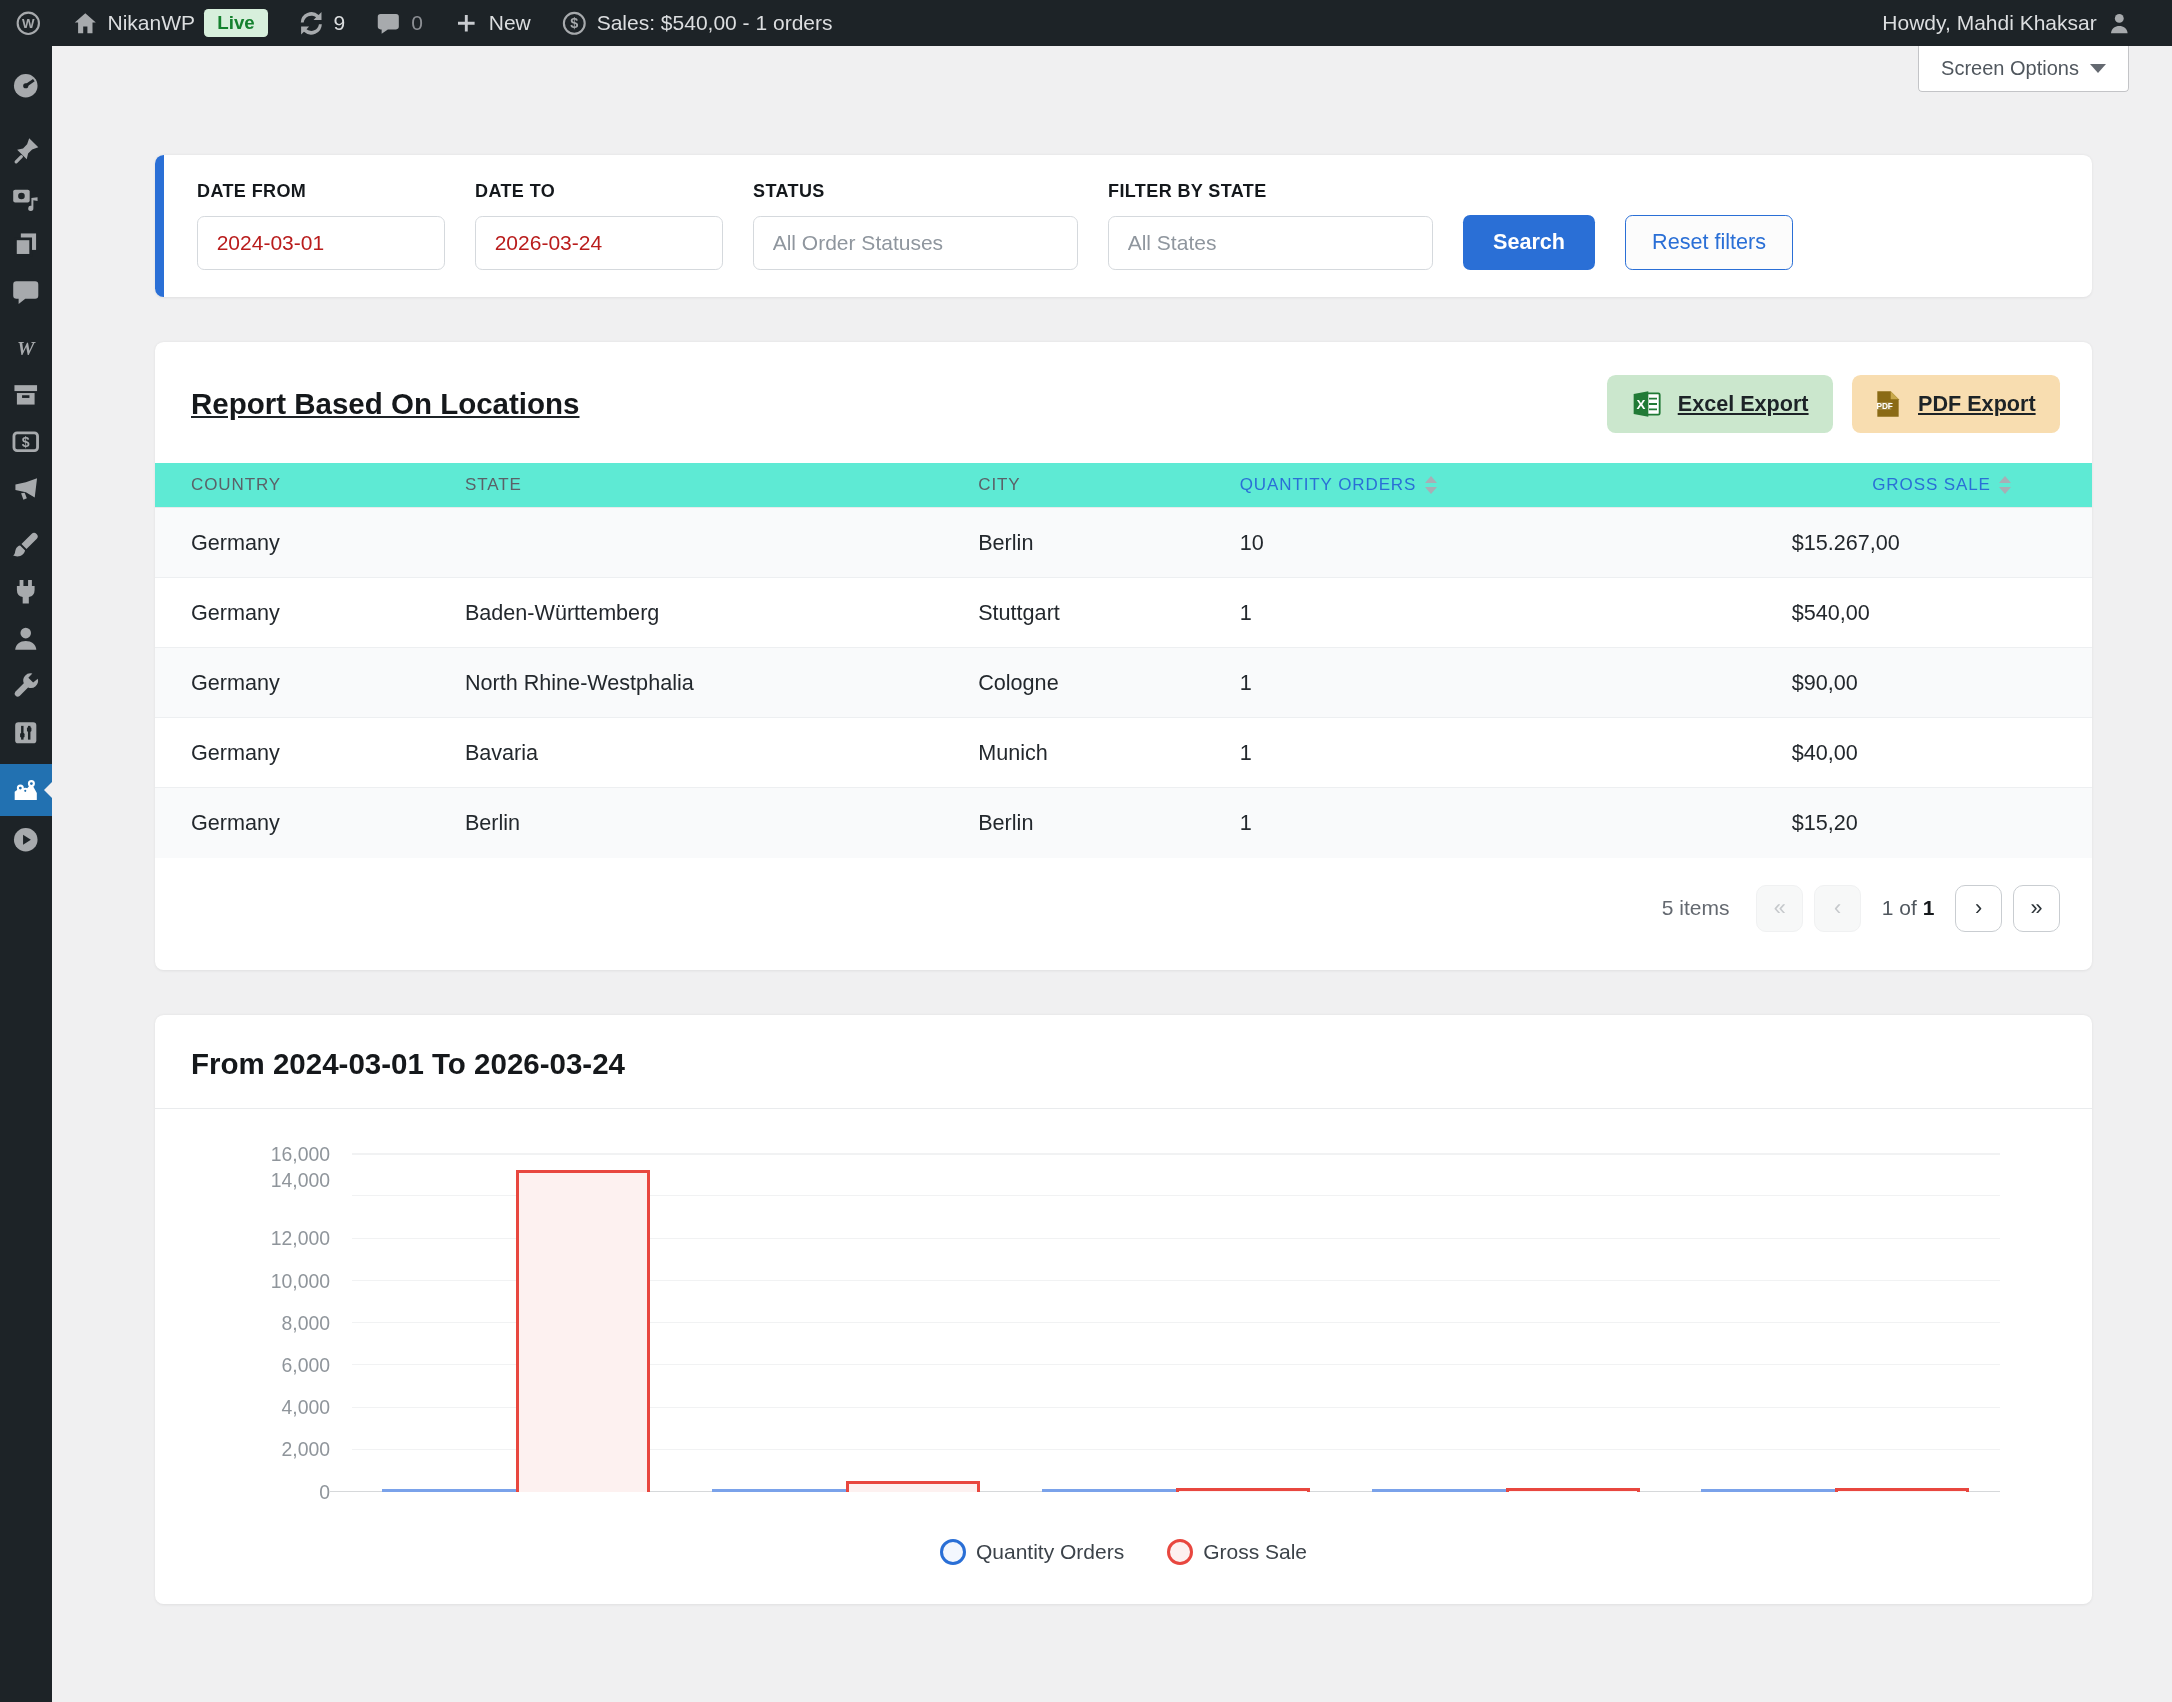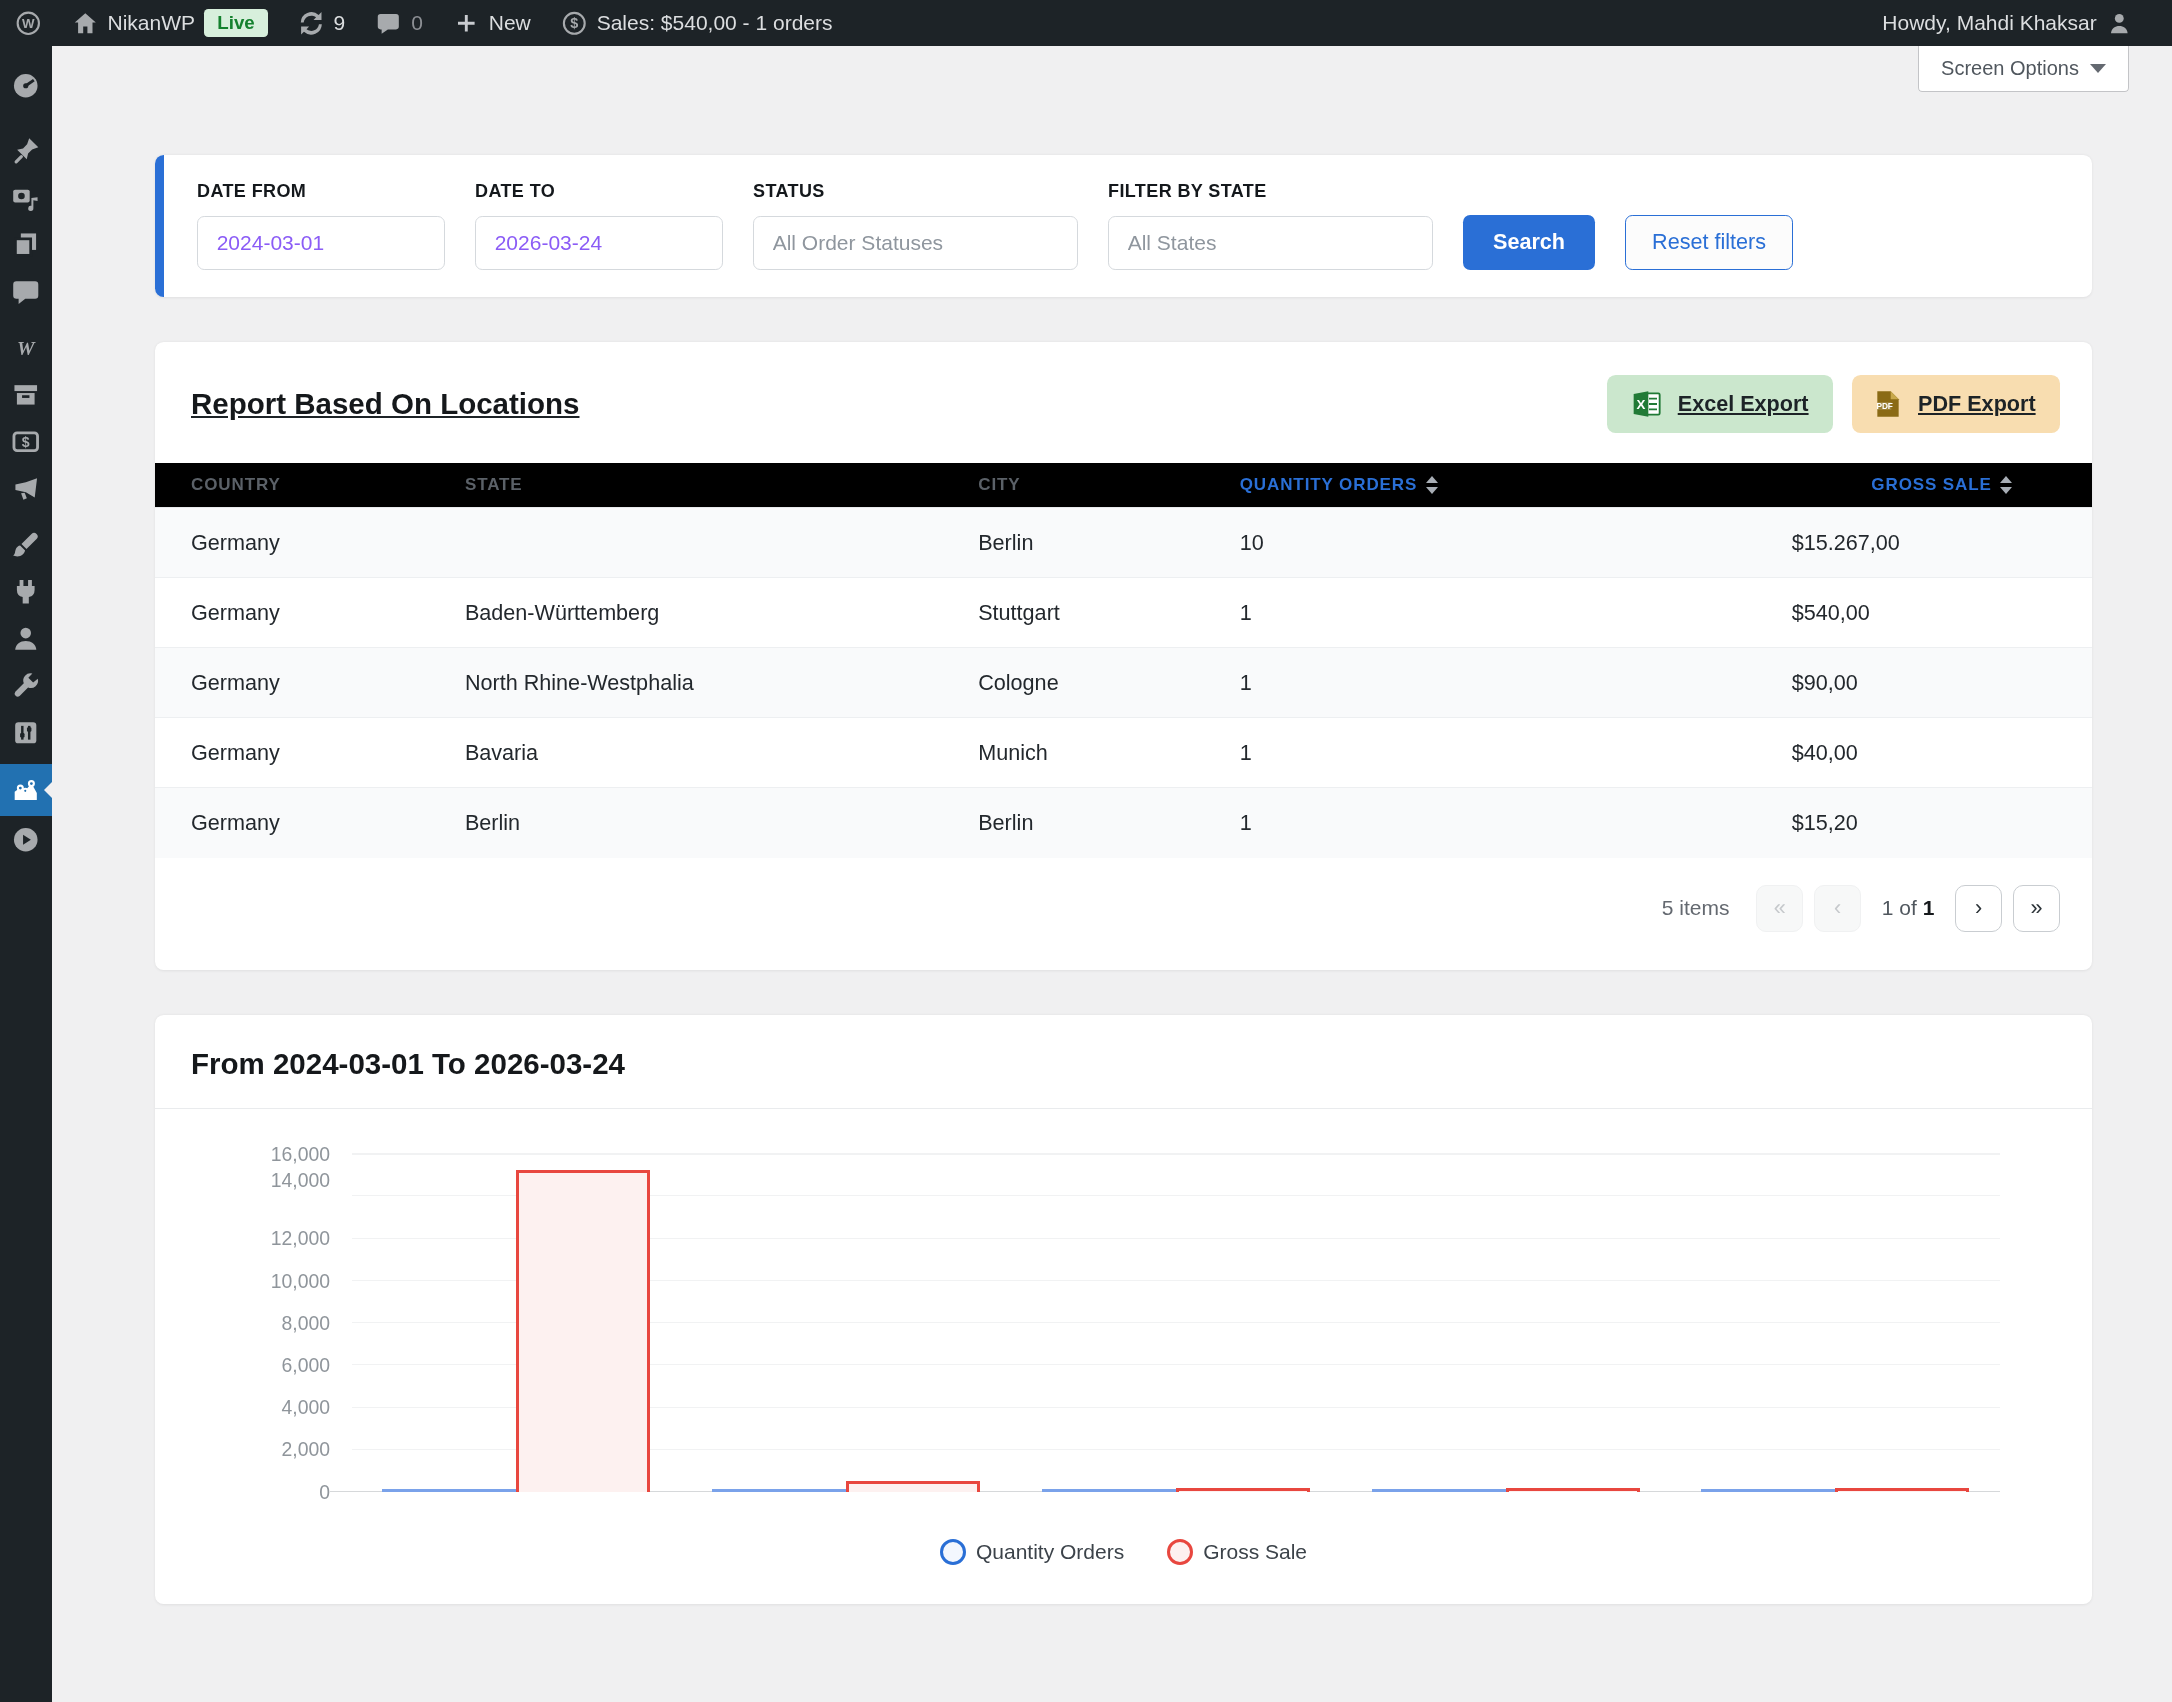--- a/index.html
+++ b/index.html
@@ -40,40 +40,40 @@
   .card { background:#fff; border-radius:8.6px; box-shadow:0 0.7px 2.9px rgba(0,0,0,.07); position:relative; }
 
   
   #filter-card { padding:26px 34px 27px 42px; overflow:hidden; }
   #filter-card::before { content:""; position:absolute; left:0; top:0; bottom:0; width:9.3px;
                          background:var(--accent); }
   .filter-row { display:flex; align-items:flex-end; gap:30px; }
   .field label { display:block; font-size:18px; font-weight:bold; letter-spacing:0.4px;
                  color:#14181c; margin-bottom:13.6px; }
   .field input { height:54px; border:1.4px solid #d5d9dd; border-radius:7.2px; padding:0 18.7px;
-                 font-size:21px; color:#8b5cf6; font-family:inherit; background:#fff; width:100%; }
+                 font-size:21px; color:#b91c1c; font-family:inherit; background:#fff; width:100%; }
   .field input::placeholder { color:#8f969e; }
   .f-date { width:248px; } .f-select { width:325px; }
   .btn-search { height:55px; padding:0 30px; background:var(--accent); color:#fff; border:none;
                 border-radius:7.2px; font-size:21.6px; font-weight:bold; cursor:pointer; font-family:inherit; }
   .btn-reset { height:55px; padding:0 26px; background:#fcfcfc; color:var(--accent);
                border:1.8px solid var(--accent); border-radius:7.2px; font-size:21.6px; cursor:pointer;
                font-family:inherit; }
 
   
   #table-card { margin-top:45px; padding-bottom:4.3px; overflow:hidden; }
   .table-head { display:flex; align-items:center; justify-content:space-between; padding:33px 32px 30px 36px;text-decoration:underline; }
   .card-title { font-size:29.5px; font-weight:bold; color:#15181b; }
   .export-btns { display:flex; gap:18.7px; }
   .btn-export { display:flex; align-items:center; gap:14.4px; border:none; border-radius:8.6px;
                 font-size:21.6px; font-weight:bold; color:#1d2327; padding:13px 24.4px; cursor:pointer;
                 font-family:inherit; }
   .btn-export svg { width:32px; height:32px; }
   table { width:100%; border-collapse:collapse; }
-  thead th { background:#000000; height:45px; font-size:17px; font-weight:bold; letter-spacing:0.9px;
+  thead th { background:#5eead4; height:45px; font-size:17px; font-weight:normal; letter-spacing:0.9px;
              color:#5b6168; text-align:center; border-bottom:1.4px solid #e8eaec; }
   th:first-child, td:first-child { padding-left:36px; }
   .th-inner { display:flex; align-items:center; gap:8.6px; }
   .th-inner.center { justify-content:center; }
   th.sortable { color:var(--accent); cursor:pointer; }
   .sort-arrows { display:inline-flex; flex-direction:column; gap:3.6px; }
   .sort-arrows i { display:block; width:0; height:0; border-left:6.5px solid transparent;
                    border-right:6.5px solid transparent; }
   .sort-arrows .up { border-bottom:7.2px solid #a8aeb5; }
   .sort-arrows .dn { border-top:7.2px solid #a8aeb5; }

